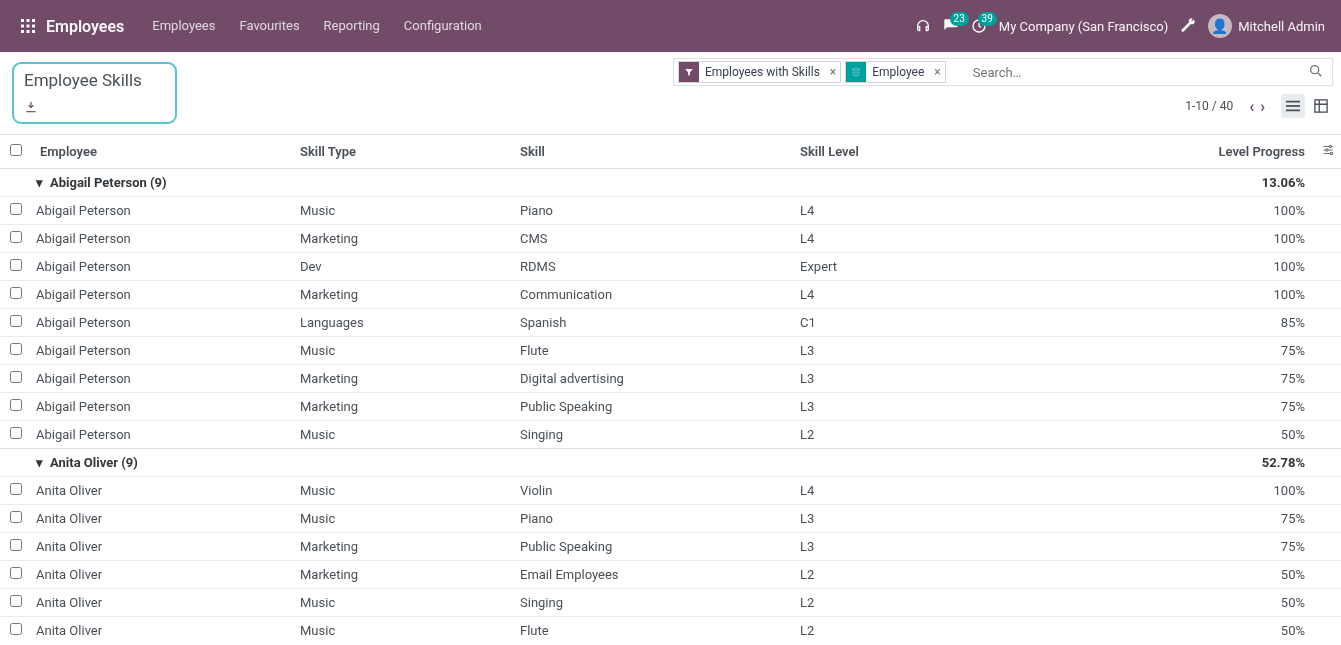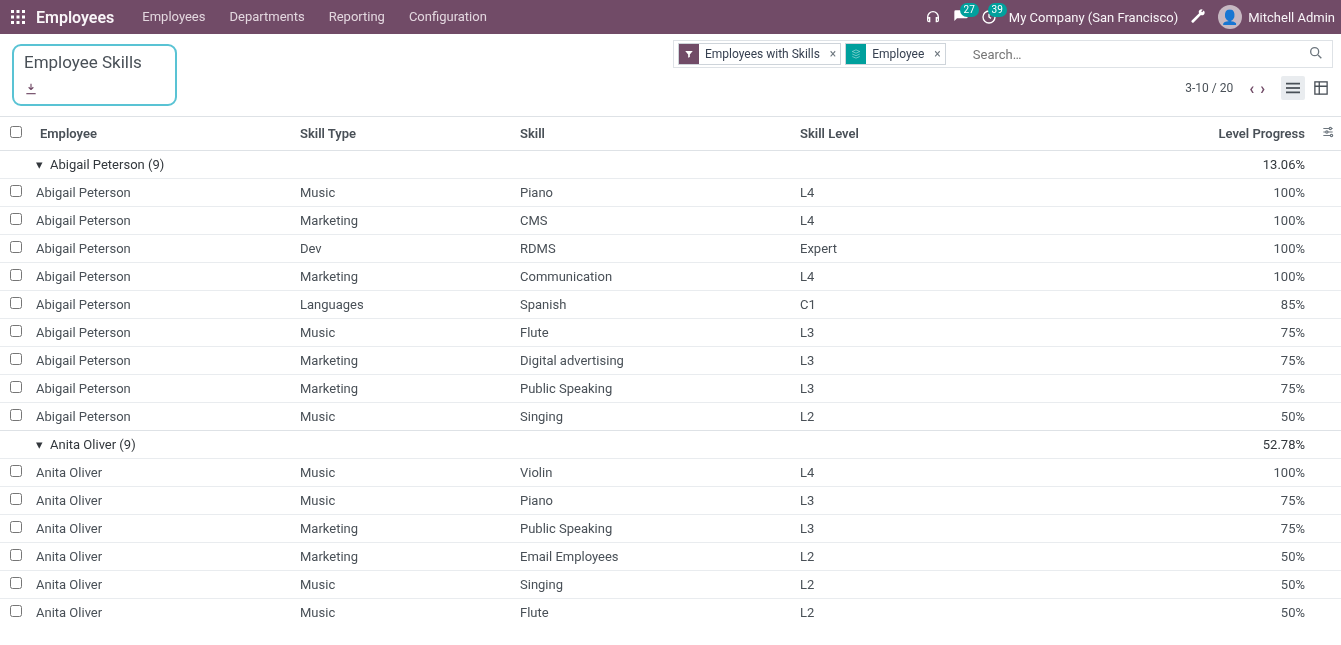--- a/index.html
+++ b/index.html
@@ -1,19 +1,19 @@
 <!DOCTYPE html>
 <html><head>
   <meta charset="utf-8">
   <style>
     * { margin: 0; padding: 0; box-sizing: border-box; font-family: -apple-system, BlinkMacSystemFont, "Segoe UI", Roboto, "Helvetica Neue", Arial, sans-serif; }
     html, body { height: 100%; background: #ffffff; color: #374151; font-size: 13px; overflow: hidden; }
 
     
-    .topnav { height: 34px; background: #714B67; color: #f9f5f8; display: flex; align-items: flex-start; padding: 0 6px; }
+    .topnav { height: 52px; background: #714B67; color: #f9f5f8; display: flex; align-items: flex-start; padding: 0 16px; }
     .topnav-left, .topnav-right { display: flex; align-items: center; height: 100%; }
     .topnav-right { margin-left: auto; }
     .apps-btn { width: 24px; height: 24px; display: flex; align-items: center; justify-content: center; margin-right: 6px; cursor: pointer; }
     .app-title { font-weight: 600; font-size: 16px; margin-right: 16px; }
     .nav-link { padding: 0 12px; color: #e3d7df; font-size: 13px; cursor: pointer; line-height: 34px; }
     .topnav-right > * { margin-left: 12px; display: flex; align-items: center; }
     .nav-badge { position: relative; }
     .nav-badge .count { position: absolute; top: -6px; right: -10px; background: #00a09d; color: #fff; font-size: 10px; line-height: 1; padding: 2px 4px; border-radius: 8px; }
     .company { font-size: 13px; color: #f9f5f8; }
     .avatar { width: 24px; height: 24px; border-radius: 50%; background: #c7b8c2; margin-right: 6px; overflow: hidden; font-size: 14px; line-height: 24px; text-align: center; }
@@ -53,21 +53,21 @@
     thead th { text-align: left; font-weight: 600; color: #495057; padding: 8px 8px; border-bottom: 1px solid #dee2e6; font-size: 13px; background: #fff; position: sticky; top: 0; }
     th.col-check { width: 32px; text-align: center; }
     th.col-emp { width: 260px; }
     th.col-type { width: 220px; }
     th.col-skill { width: 280px; }
     th.col-level { }
     th.col-prog { width: 130px; text-align: right; }
     th.col-opt { width: 28px; text-align: center; color: #6c757d; }
 
     tbody td { padding: 6px 8px; border-top: 1px solid #e9ecef; font-size: 13px; color: #495057; }
-    tr.group-row td { font-weight: 400; color: #32373c; border-top: 1px solid #dee2e6; }
+    tr.group-row td { font-weight: 700; color: #32373c; border-top: 1px solid #dee2e6; }
     tr.group-row .caret { display: inline-block; width: 10px; margin-right: 4px; }
     td.check { text-align: center; }
     td.progress { text-align: right; }
     td.opt { }
     input[type="checkbox"] { width: 12px; height: 12px; }
     .name-indent { padding-left: 4px; }
     .emp-cell { padding-left: 4px; }
 
     .icon-svg { display: inline-block; vertical-align: middle; }
   </style>
@@ -84,37 +84,37 @@
           <rect x="0" y="5.5" width="3" height="3"></rect>
           <rect x="5.5" y="5.5" width="3" height="3"></rect>
           <rect x="11" y="5.5" width="3" height="3"></rect>
           <rect x="0" y="11" width="3" height="3"></rect>
           <rect x="5.5" y="11" width="3" height="3"></rect>
           <rect x="11" y="11" width="3" height="3"></rect>
         </svg>
     </div>
     <span class="app-title">Employees</span>
     <span class="nav-link">Employees</span>
-    <span class="nav-link">Departments</span>
+    <span class="nav-link">Favourites</span>
     <span class="nav-link">Reporting</span>
     <span class="nav-link">Configuration</span>
   </div>
   <div class="topnav-right">
     <div>
       <svg class="icon-svg" width="16" height="16" viewBox="0 0 24 24" fill="none" stroke="#fff" stroke-width="2">
           <path d="M4 15a2 2 0 0 1 2-2h1v6H6a2 2 0 0 1-2-2v-2z"></path>
           <path d="M17 13h1a2 2 0 0 1 2 2v2a2 2 0 0 1-2 2h-1v-6z"></path>
           <path d="M4 15v-3a8 8 0 1 1 16 0v3"></path>
         </svg>
     </div>
     <div class="nav-badge">
       <svg class="icon-svg" width="16" height="16" viewBox="0 0 24 24" fill="#fff">
           <path d="M20 2H4a2 2 0 0 0-2 2v14l4-4h14a2 2 0 0 0 2-2V4a2 2 0 0 0-2-2z"></path>
         </svg>
-      <span class="count">27</span>
+      <span class="count">23</span>
     </div>
     <div class="nav-badge">
       <svg class="icon-svg" width="16" height="16" viewBox="0 0 24 24" fill="none" stroke="#fff" stroke-width="2">
           <circle cx="12" cy="12" r="9"></circle>
           <path d="M12 7v5l3 2"></path>
         </svg>
       <span class="count">39</span>
     </div>
     <span class="company">My Company (San Francisco)</span>
     <div>
@@ -164,21 +164,21 @@
       <input class="search-input" placeholder="Search…" style="">
       <span class="mag">
         <svg width="16" height="16" viewBox="0 0 24 24" fill="none" stroke="#6c757d" stroke-width="2">
             <circle cx="10" cy="10" r="6"></circle>
             <path d="M20 20l-5-5"></path>
           </svg>
       </span>
     </div>
     <div class="tools-row">
       <div class="right-tools">
-        <span class="pager">3-10 / 20</span>
+        <span class="pager">1-10 / 40</span>
         <span class="pager-arrows">
           <span>‹</span>
           <span>›</span>
         </span>
         <span class="view-switch">
           <span class="view-btn active">
             <svg width="14" height="14" viewBox="0 0 16 16" fill="#495057">
                 <rect y="2" width="16" height="2"></rect>
                 <rect y="7" width="16" height="2"></rect>
                 <rect y="12" width="16" height="2"></rect>

